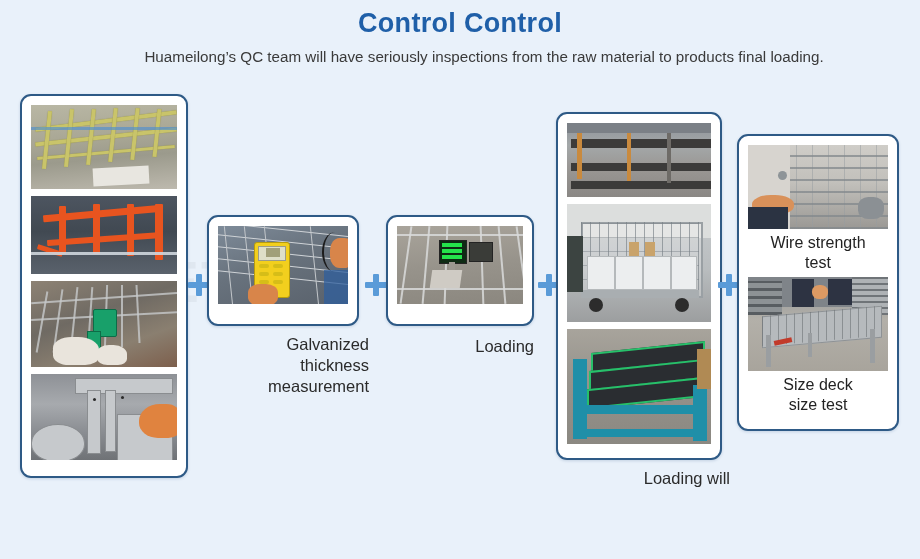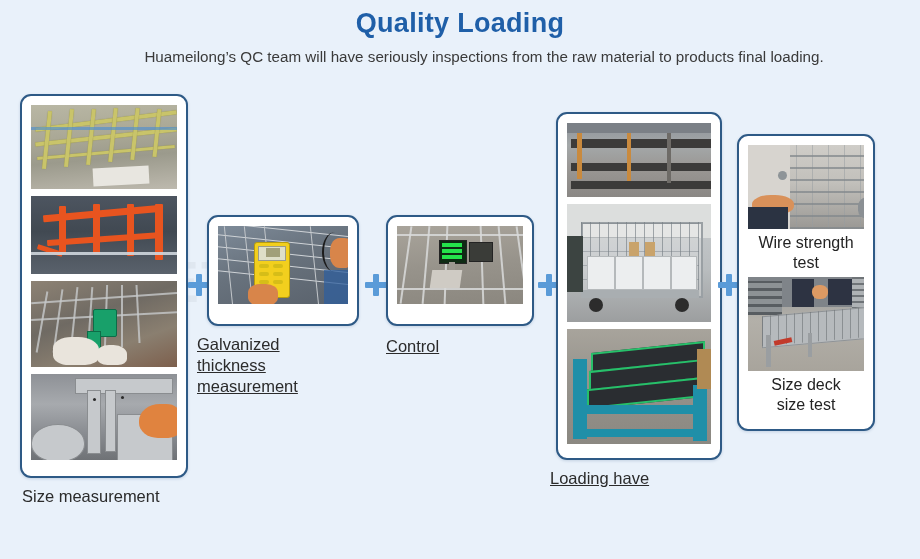--- a/index.html
+++ b/index.html
@@ -38,21 +38,21 @@
   }
   .card .pad{padding:9px 9px 9px 9px;box-sizing:border-box;height:100%;}
 
   .photo{width:100%;display:block;position:relative;overflow:hidden;background:#b9b5ad;}
   .ph-gap{height:7px;}
 
   .caption{
     position:absolute;color:#2b2b2b;font-size:16.5px;font-weight:400;
     line-height:21px;white-space:pre-line;
   }
-  .cap-center{text-align:left;text-decoration:underline;}
+  .cap-center{text-align:right;}
 
   .sublabel{
     text-align:center;font-size:16px;color:#232323;line-height:20px;
     padding:4px 0 4px;white-space:pre-line;
   }
 
   .plus{
     position:absolute;width:22px;height:22px;
   }
   .plus::before,.plus::after{
@@ -116,21 +116,21 @@
   .p11 .skin{position:absolute;background:#dd9a63;border-radius:45%;}
 </style>
 </head>
 <body>
 
 <div class="watermark">
   <div class="wm-line wm1">METAL</div>
 </div>
 
 <div class="header">
-  <h1 class="title">Quality Loading</h1>
+  <h1 class="title">Control Control</h1>
   <p class="subtitle">Huameilong’s QC team will have seriously inspections from the raw material to products final loading.</p>
 </div>
 
 <div class="stage">
 
   <div class="card" style="left:20px;top:8px;width:168px;height:384px;">
     <div class="pad">
       <div class="photo p1" style="height:84px;">
         <div class="art">
           <div class="w" style="left:4px;top:14px;width:142px;height:4px;transform:rotate(-7deg);"></div>
@@ -185,21 +185,20 @@
           <div class="steel" style="left:74px;top:16px;width:9px;height:60px;"></div>
           <div class="steel" style="left:0px;top:50px;width:52px;height:36px;border-radius:50% 50% 46% 46%;"></div>
           <div class="steel" style="left:86px;top:40px;width:54px;height:46px;"></div>
           <div class="skin" style="left:108px;top:30px;width:42px;height:34px;"></div>
           <div style="position:absolute;left:62px;top:24px;width:3px;height:3px;background:#2b2b2b;border-radius:50%;"></div>
           <div style="position:absolute;left:90px;top:22px;width:3px;height:3px;background:#2b2b2b;border-radius:50%;"></div>
         </div>
       </div>
     </div>
   </div>
-  <div class="caption" style="left:22px;top:400px;width:200px;">Size measurement</div>
 
   <div class="plus" style="left:188px;top:188px;"></div>
 
   <div class="card" style="left:207px;top:129px;width:152px;height:111px;">
     <div class="pad">
       <div class="photo p5" style="height:78px;">
         <div class="art">
           <div style="position:absolute;left:-6px;top:4px;width:160px;height:1px;background:#cfd3d7;transform:rotate(6deg);"></div>
           <div style="position:absolute;left:-6px;top:16px;width:160px;height:1px;background:#cfd3d7;transform:rotate(6deg);"></div>
           <div style="position:absolute;left:-6px;top:28px;width:160px;height:1px;background:#cfd3d7;transform:rotate(6deg);"></div>
@@ -248,21 +247,21 @@
           <div class="ledrow" style="left:45px;top:17px;width:20px;height:4px;"></div>
           <div class="ledrow" style="left:45px;top:23px;width:20px;height:4px;"></div>
           <div class="ledrow" style="left:45px;top:29px;width:20px;height:4px;"></div>
           <div class="led" style="left:72px;top:16px;width:22px;height:18px;background:#3a3c38;"></div>
           <div style="position:absolute;left:52px;top:36px;width:6px;height:26px;background:#9b9790;"></div>
           <div style="position:absolute;left:34px;top:44px;width:30px;height:18px;background:#cfcbc4;transform:skewX(-8deg);"></div>
         </div>
       </div>
     </div>
   </div>
-  <div class="caption cap-center" style="left:386px;top:250px;width:148px;">Control</div>
+  <div class="caption cap-center" style="left:386px;top:250px;width:148px;">Loading</div>
 
   <div class="plus" style="left:538px;top:188px;"></div>
 
   <div class="card" style="left:556px;top:26px;width:166px;height:348px;">
     <div class="pad">
       <div class="photo p7" style="height:74px;">
         <div class="art">
           <div class="beam" style="left:4px;top:16px;width:140px;height:9px;"></div>
           <div class="beam" style="left:4px;top:40px;width:140px;height:8px;"></div>
           <div class="beam" style="left:4px;top:58px;width:140px;height:8px;"></div>
@@ -300,25 +299,25 @@
           <div class="deck" style="left:20px;top:54px;width:114px;height:16px;transform:skewY(-6deg);"></div>
           <div class="rack" style="left:6px;top:30px;width:14px;height:80px;"></div>
           <div class="rack" style="left:126px;top:56px;width:14px;height:56px;"></div>
           <div class="rack" style="left:6px;top:76px;width:134px;height:9px;"></div>
           <div class="rack" style="left:6px;top:100px;width:134px;height:8px;"></div>
           <div style="position:absolute;left:130px;top:20px;width:20px;height:40px;background:#b08a54;"></div>
         </div>
       </div>
     </div>
   </div>
-  <div class="caption cap-center" style="left:550px;top:382px;width:180px;">Loading have</div>
+  <div class="caption cap-center" style="left:550px;top:382px;width:180px;">Loading will</div>
 
   <div class="plus" style="left:718px;top:188px;"></div>
 
-  <div class="card" style="left:737px;top:48px;width:138px;height:297px;">
+  <div class="card" style="left:737px;top:48px;width:162px;height:297px;">
     <div class="pad">
       <div class="photo p10" style="height:84px;">
         <div class="art">
           <div style="position:absolute;left:0;top:0;width:144px;height:84px;
                       background:repeating-linear-gradient(0deg,rgba(130,136,140,.75) 0 2px,transparent 2px 12px),
                                  repeating-linear-gradient(90deg,rgba(150,156,160,.5) 0 1px,transparent 1px 16px);"></div>
           <div style="position:absolute;left:0;top:0;width:42px;height:84px;background:#d7d4cf;"></div>
           <div class="skin" style="left:4px;top:50px;width:42px;height:20px;"></div>
           <div class="navy" style="left:0;top:62px;width:40px;height:22px;"></div>
           <div style="position:absolute;left:30px;top:26px;width:9px;height:9px;background:#8e9498;border-radius:50%;"></div>

